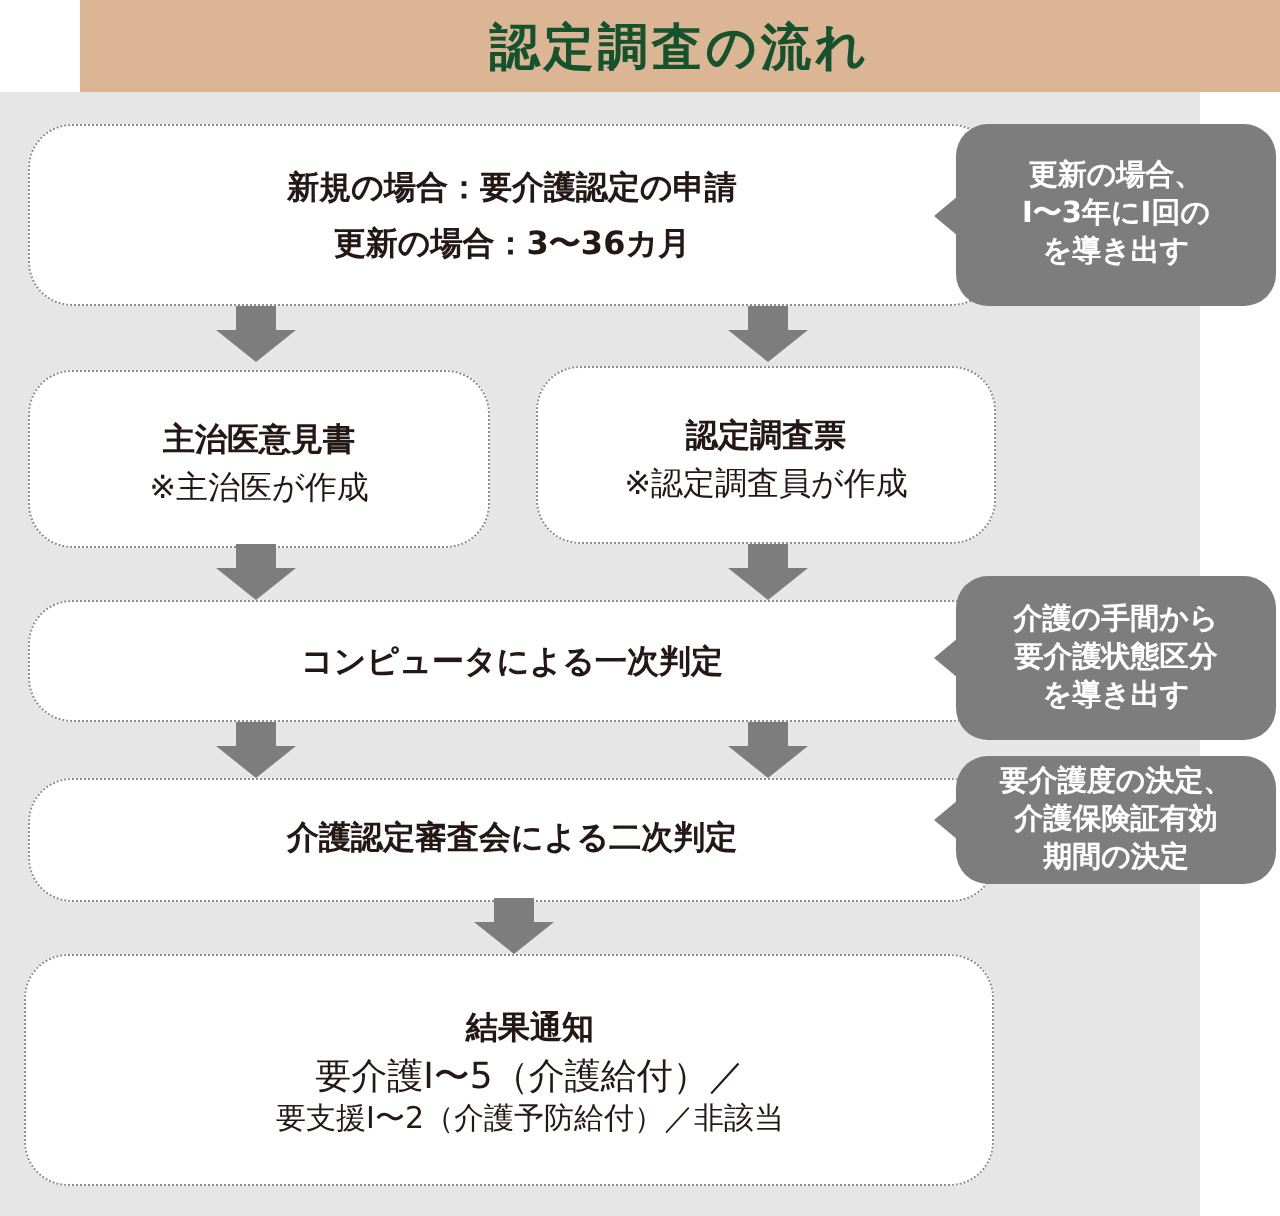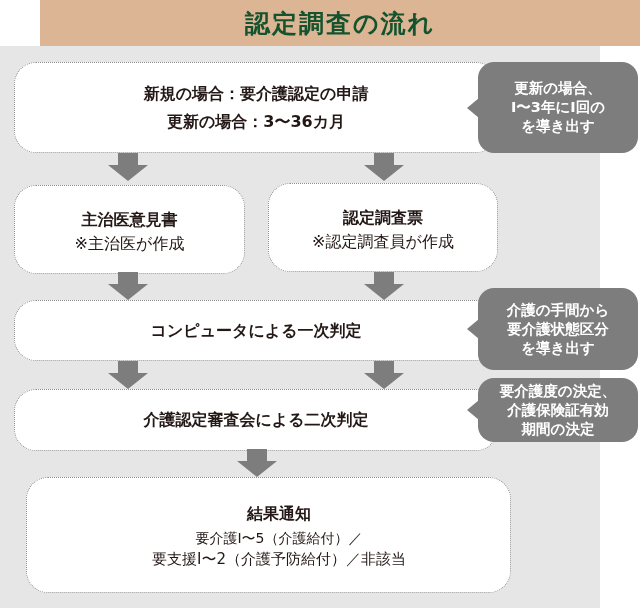--- a/index.html
+++ b/index.html
@@ -111,17 +111,17 @@
   <div>要介護度の決定、</div>
   <div>介護保険証有効</div>
   <div>期間の決定</div>
 </div>
 
 <div class="arrow" style="left:237px; top:449px;">
     <div class="shaft"></div>
     <div class="head"></div>
   </div>
 
-<div class="box" style="left:26px; top:477px; width:485px; height:116px;padding-left:21px;">
+<div class="box" style="left:12px; top:477px; width:485px; height:116px;padding-left:21px;">
   <div class="title lg">結果通知</div>
-  <div class="sub" style="font-size:14px;line-height:21px;">要介護Ⅰ〜5（介護給付）／</div>
+  <div class="sub" style="font-size:18px;line-height:21px;">要介護Ⅰ〜5（介護給付）／</div>
   <div class="sub" style="font-size:15px;line-height:21px;">要支援Ⅰ〜2（介護予防給付）／非該当</div>
 </div>
 
 </body></html>

